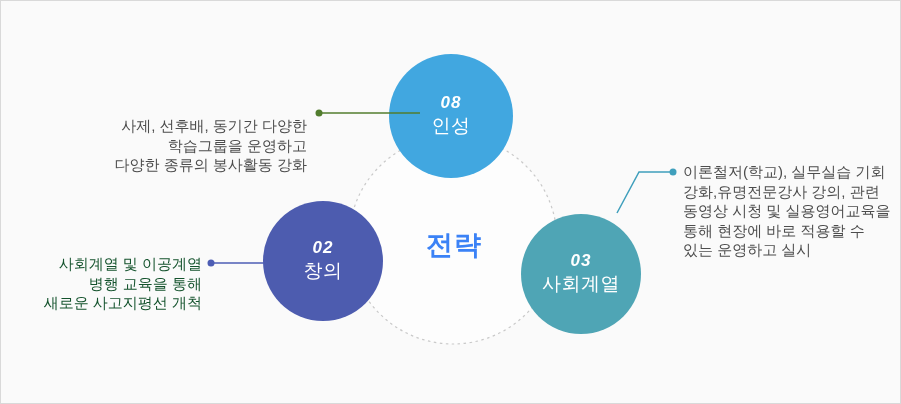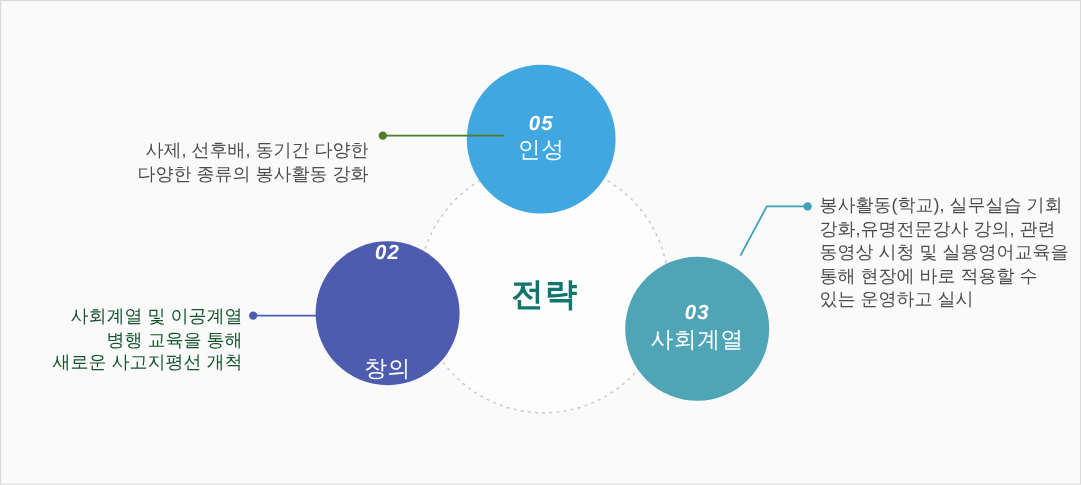--- a/index.html
+++ b/index.html
@@ -39,21 +39,21 @@
     font-size: 17px;
     line-height: 20px;
     letter-spacing: 1px;
   }
   .node .lbl {
     font-size: 19px;
     line-height: 26px;
     letter-spacing: 0.5px;
   }
   #node-01 { left: 388px; top: 53px;  width: 124px; height: 124px; }
-  #node-02 { left: 262px; top: 200px; width: 120px; height: 120px; justify-content: space-between; }
+  #node-02 { left: 262px; top: 200px; width: 120px; height: 120px; }
   #node-03 { left: 520px; top: 213px; width: 120px; height: 120px; }
 
   .center-label {
     position: absolute;
     left: 398px; top: 226px;
     width: 110px;
     text-align: center;
     font-size: 27px;
     font-weight: bold;
     letter-spacing: 1px;
@@ -75,60 +75,61 @@
 </head>
 <body>
 
 <div class="panel">
 
   <svg class="layer layer-back">
     <circle cx="452" cy="239" r="104" fill="#fdfdfd" stroke-width="1.2" stroke-dasharray="2.5,3.5" style="stroke: rgb(201, 201, 201);"></circle>
   </svg>
 
   <div class="node" id="node-01" style="background-color: rgb(65, 167, 224);">
-    <div class="num">05</div>
+    <div class="num">08</div>
     <div class="lbl">인성</div>
   </div>
 
   <div class="node" id="node-02" style="background-color: rgb(77, 92, 175);">
     <div class="num">02</div>
     <div class="lbl">창의</div>
   </div>
 
   <div class="node" id="node-03" style="background-color: rgb(79, 165, 181);">
     <div class="num">03</div>
     <div class="lbl">사회계열</div>
   </div>
 
-  <div class="center-label" style="color: #0f766e;">전략</div>
+  <div class="center-label" style="color: #3b82f6;">전략</div>
 
   <svg class="layer layer-front">
 
     <line x1="318" y1="112" x2="419" y2="112" stroke-width="1.5" style="stroke: rgb(82, 125, 46);"></line>
     <circle cx="318" cy="112" r="3.5" style="fill: rgb(82, 125, 46);"></circle>
 
     <line x1="210" y1="262" x2="263" y2="262" stroke-width="1.5" style="stroke: rgb(77, 93, 180);"></line>
     <circle cx="210" cy="262" r="3.5" style="fill: rgb(77, 93, 180);"></circle>
 
     <polyline points="672,171 638,171 616,212" fill="none" stroke-width="1.5" style="stroke: rgb(63, 159, 188);"></polyline>
     <circle cx="672" cy="171" r="3.5" style="fill: rgb(63, 159, 188);"></circle>
   </svg>
 
   <div class="annotation" id="annotation-01" style="color: rgb(77, 77, 77);">
     <div>사제, 선후배, 동기간 다양한</div>
+    <div>학습그룹을 운영하고</div>
     <div>다양한 종류의 봉사활동 강화</div>
   </div>
 
   <div class="annotation" id="annotation-02" style="color: #14532d;">
     <div>사회계열 및 이공계열</div>
     <div>병행 교육을 통해</div>
     <div>새로운 사고지평선 개척</div>
   </div>
 
   <div class="annotation" id="annotation-03" style="color: rgb(77, 77, 77);">
-    <div>봉사활동(학교), 실무실습 기회</div>
+    <div>이론철저(학교), 실무실습 기회</div>
     <div>강화,유명전문강사 강의, 관련</div>
     <div>동영상 시청 및 실용영어교육을</div>
     <div>통해 현장에 바로 적용할 수</div>
     <div>있는 운영하고 실시</div>
   </div>
 
 </div>
 
 </body></html>

